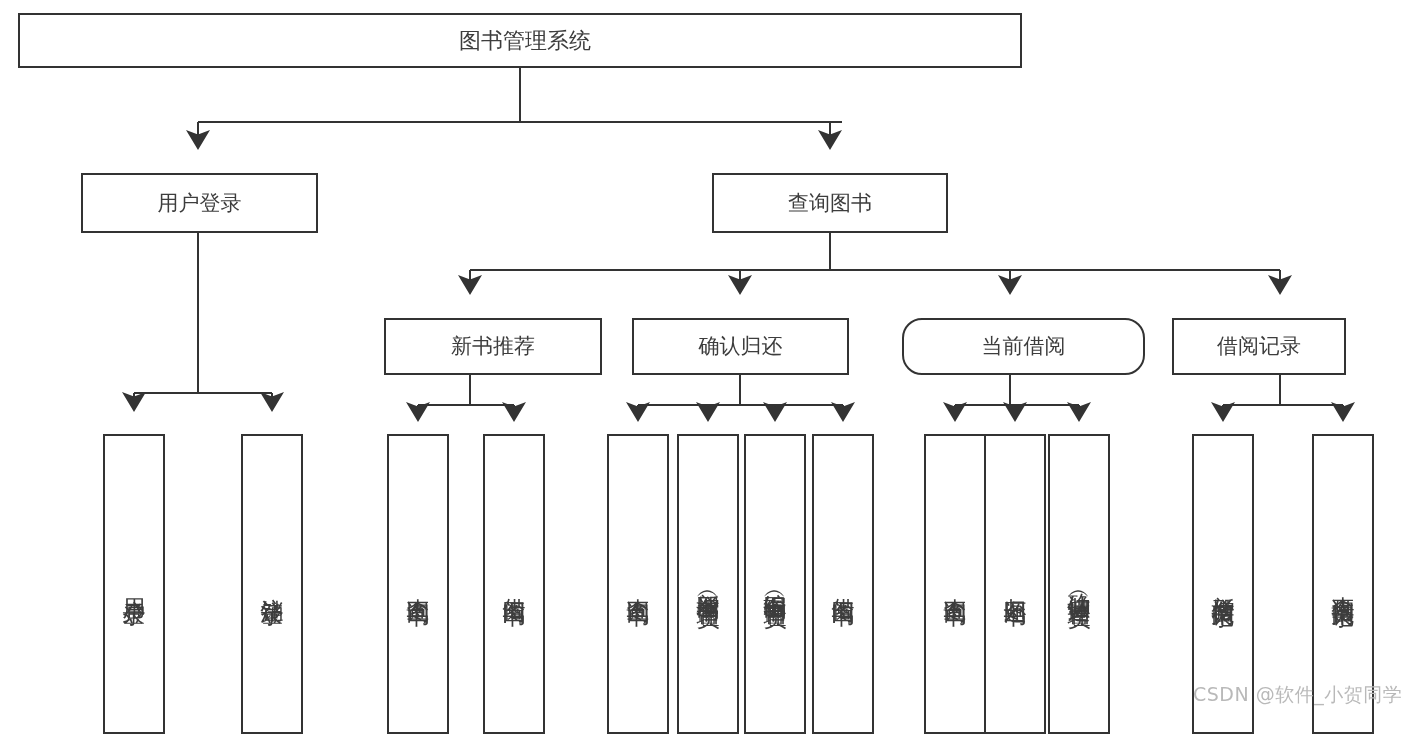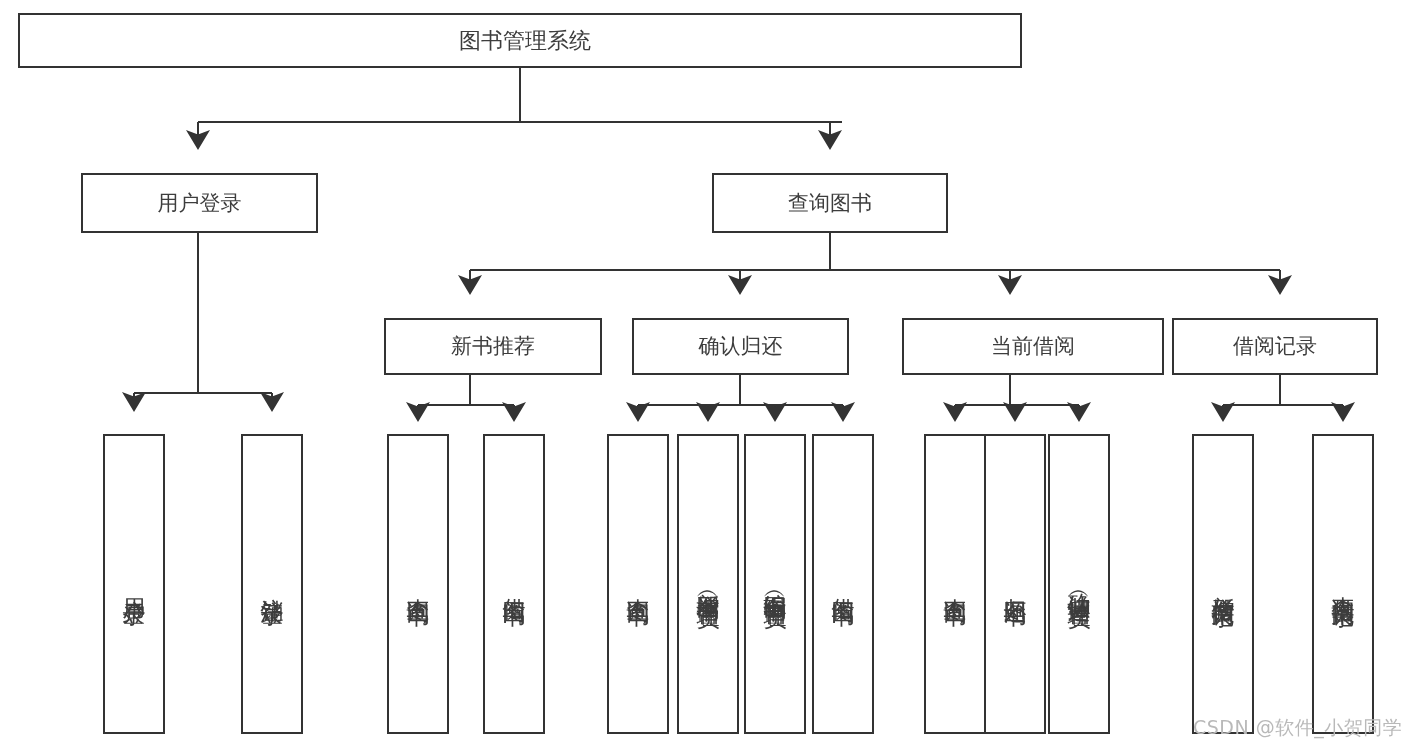--- a/index.html
+++ b/index.html
@@ -134,24 +134,24 @@
   <div class="node h" style="left:712px; top:173px; width:236px; height:60px;">
     <span class="label">查询图书</span>
   </div>
 
   <div class="node h" style="left:360px; top:318px; width:218px; height:57px;margin-left:24px;">
     <span class="label">新书推荐</span>
   </div>
   <div class="node h" style="left:632px; top:318px; width:217px; height:57px;">
     <span class="label">确认归还</span>
   </div>
-  <div class="node h" style="left:902px; top:318px; width:262px; height:57px;">
+  <div class="node h" style="left:902px; top:318px; width:243px; height:57px;border-radius:20px;">
     <span class="label">当前借阅</span>
   </div>
-  <div class="node h" style="left:1172px; top:318px; width:206px; height:57px;">
+  <div class="node h" style="left:1172px; top:318px; width:174px; height:57px;">
     <span class="label">借阅记录</span>
   </div>
 
   <div class="node v" style="left:103px; top:434px; width:62px; height:300px;">
     <span class="label">用户登录</span>
   </div>
   <div class="node v" style="left:241px; top:434px; width:62px; height:300px;">
     <span class="label">注销登录</span>
   </div>
 
@@ -185,15 +185,15 @@
     <span class="label">确认归还（管理员）</span>
   </div>
 
   <div class="node v" style="left:1192px; top:434px; width:62px; height:300px;">
     <span class="label">新增借阅记录</span>
   </div>
   <div class="node v" style="left:1312px; top:434px; width:62px; height:300px;">
     <span class="label">查询借阅记录</span>
   </div>
 
-  <div class="watermark" style="left:1193px; top:715px;">CSDN @软件_小贺同学</div>
+  <div class="watermark" style="left:1193px; top:682px;">CSDN @软件_小贺同学</div>
 
 </div>
 
 </body></html>

